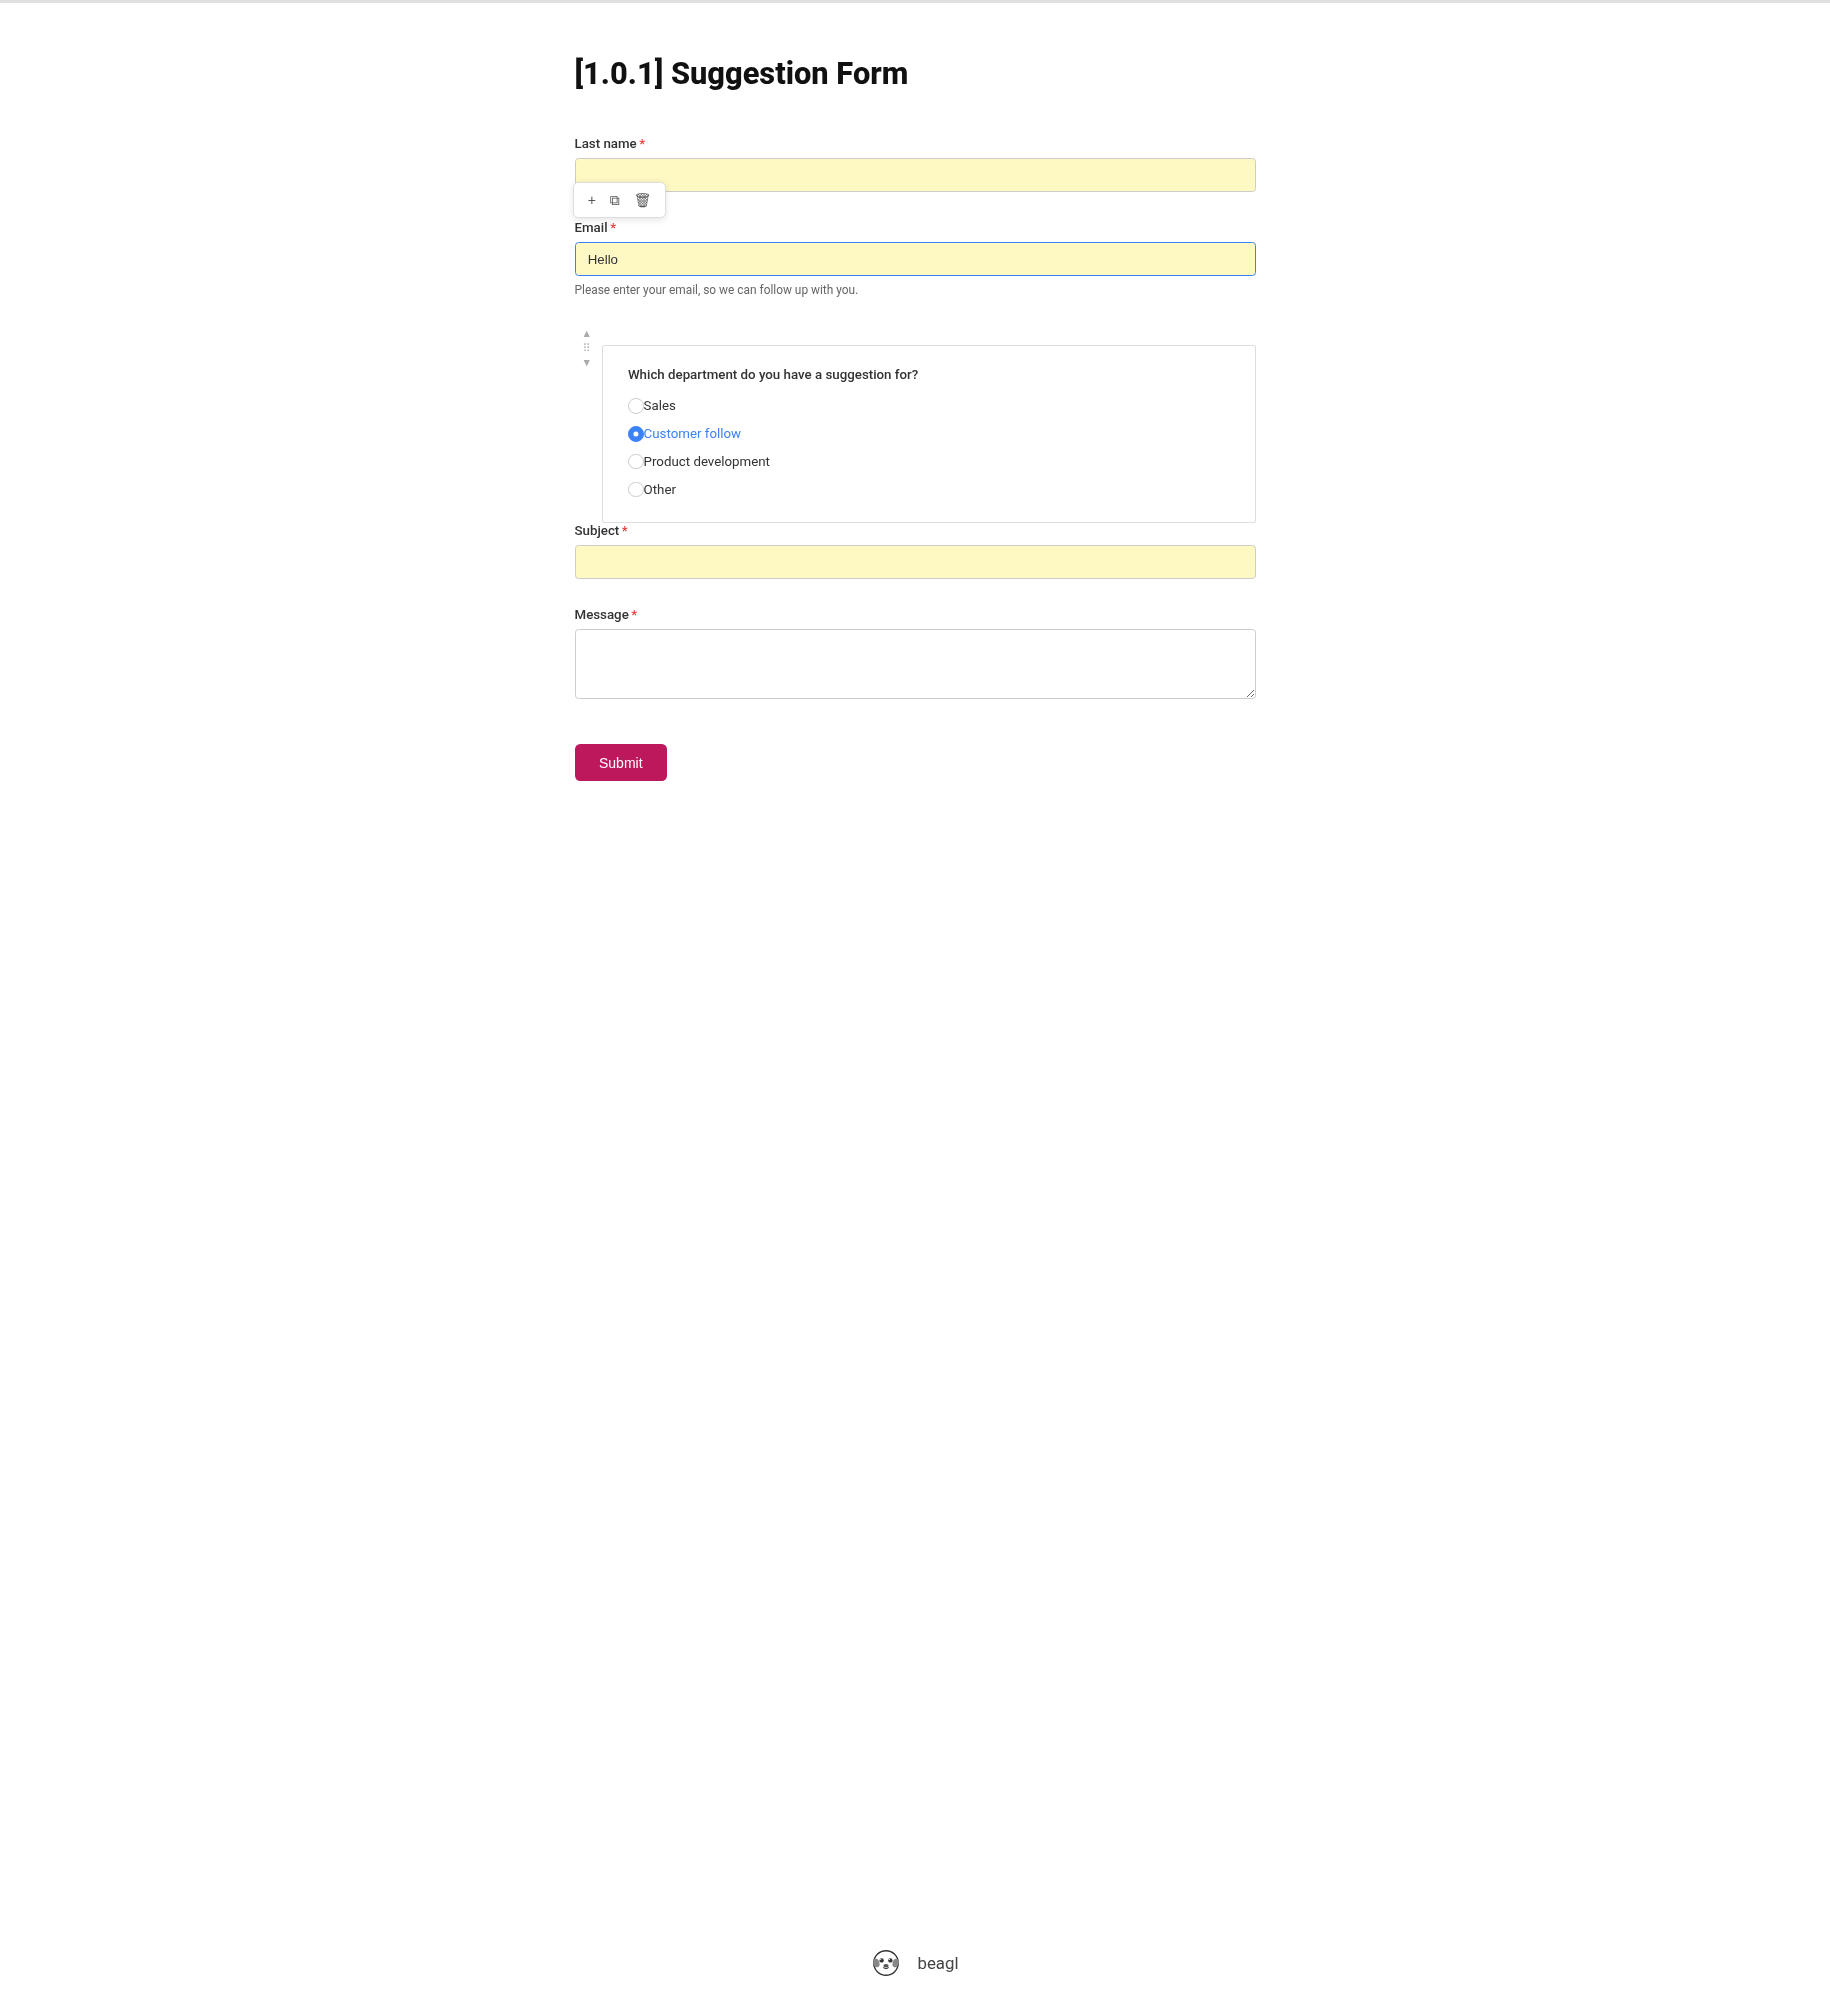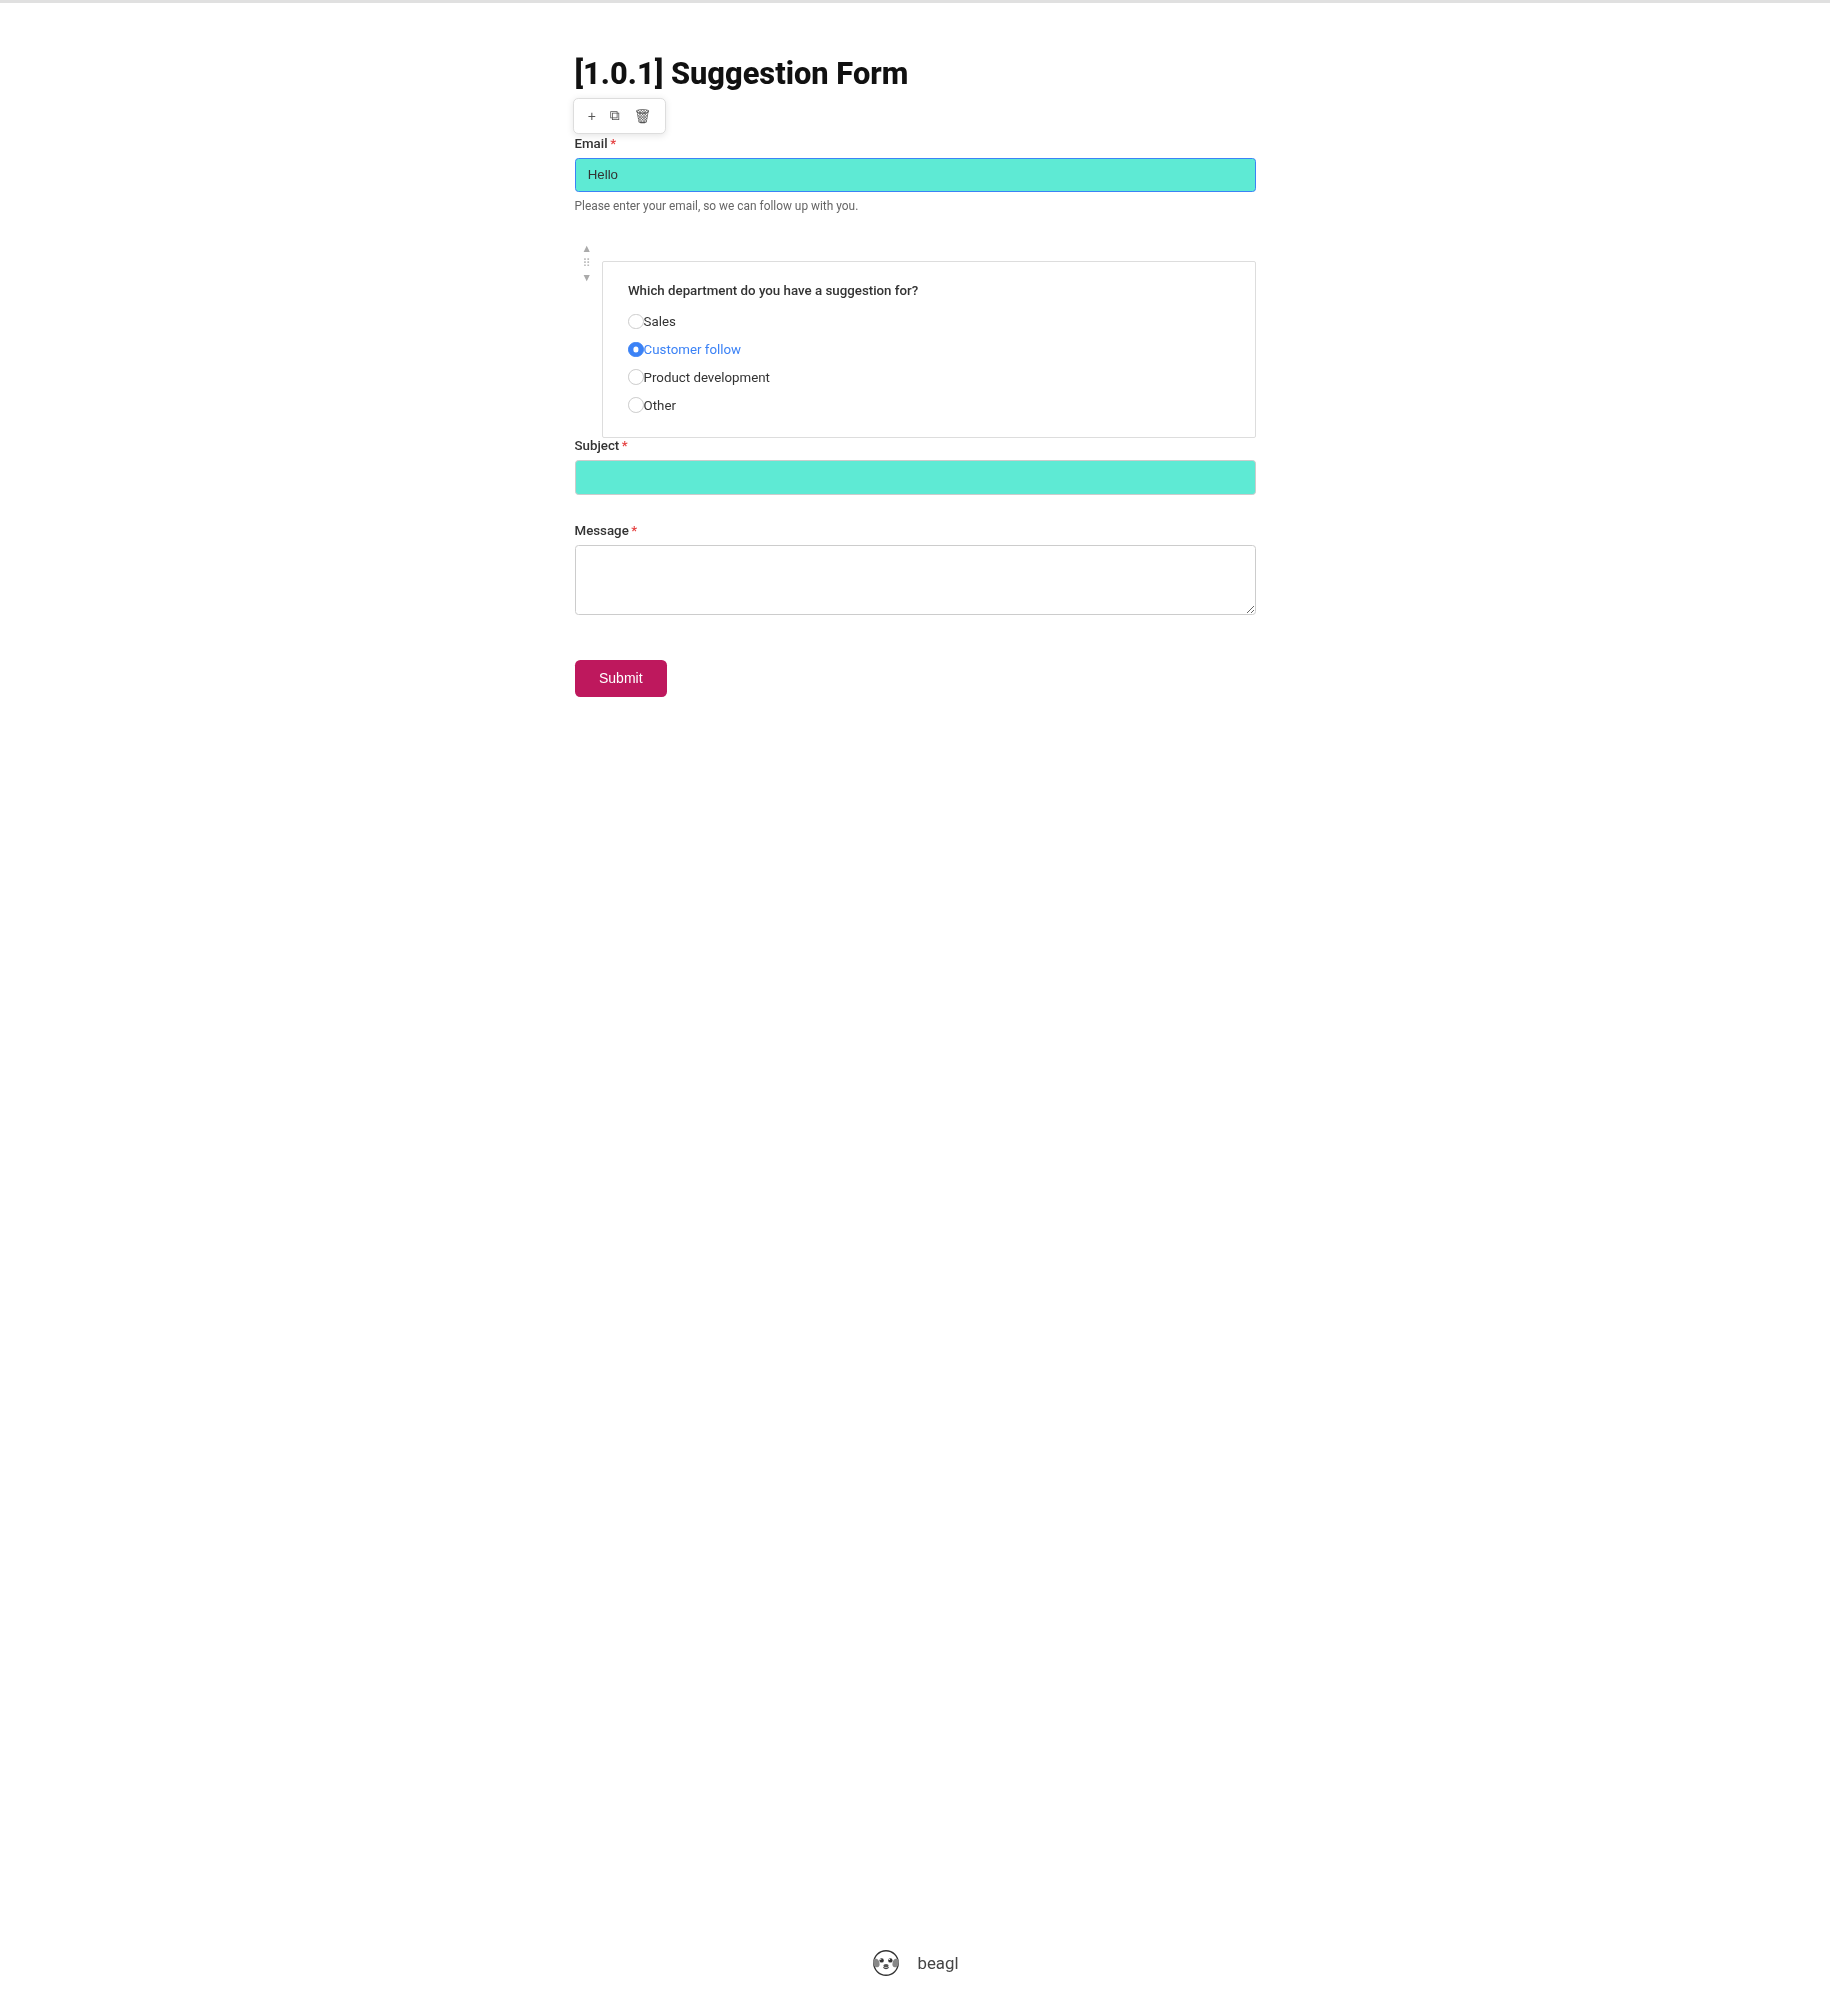--- a/index.html
+++ b/index.html
@@ -62,21 +62,21 @@
     }
 
     .text-input {
       width: 100%;
       padding: 8.7px 12.2px;
       border: 0.9px solid #ccc;
       border-radius: 3.5px;
       font-size: 0.95rem;
       outline: none;
       color: #333;
-      background: #5eead4;
+      background: #fef9c3;
     }
 
     .email-input {
       border: 1.3px solid #3b82f6;
     }
 
     .helper-text {
       font-size: 0.85rem;
       color: #666;
       margin-top: 7px;
@@ -272,20 +272,26 @@
 <body>
 
 <div class="top-border"></div>
 
 <div class="page-wrapper">
   <div class="form-container">
 
     <h1 class="form-title">[1.0.1] Suggestion Form</h1>
 
     
+    <div class="field-group">
+      <label class="field-label">
+        <span>Last name</span><span class="required-star">*</span>
+      </label>
+      <input class="text-input" type="text" value="" style="">
+    </div>
 
     
     <div class="field-group field-with-toolbar">
       <label class="field-label">
         <span>Email</span><span class="required-star">*</span>
       </label>
 
       
       <div class="floating-toolbar">
         <button class="toolbar-btn">

